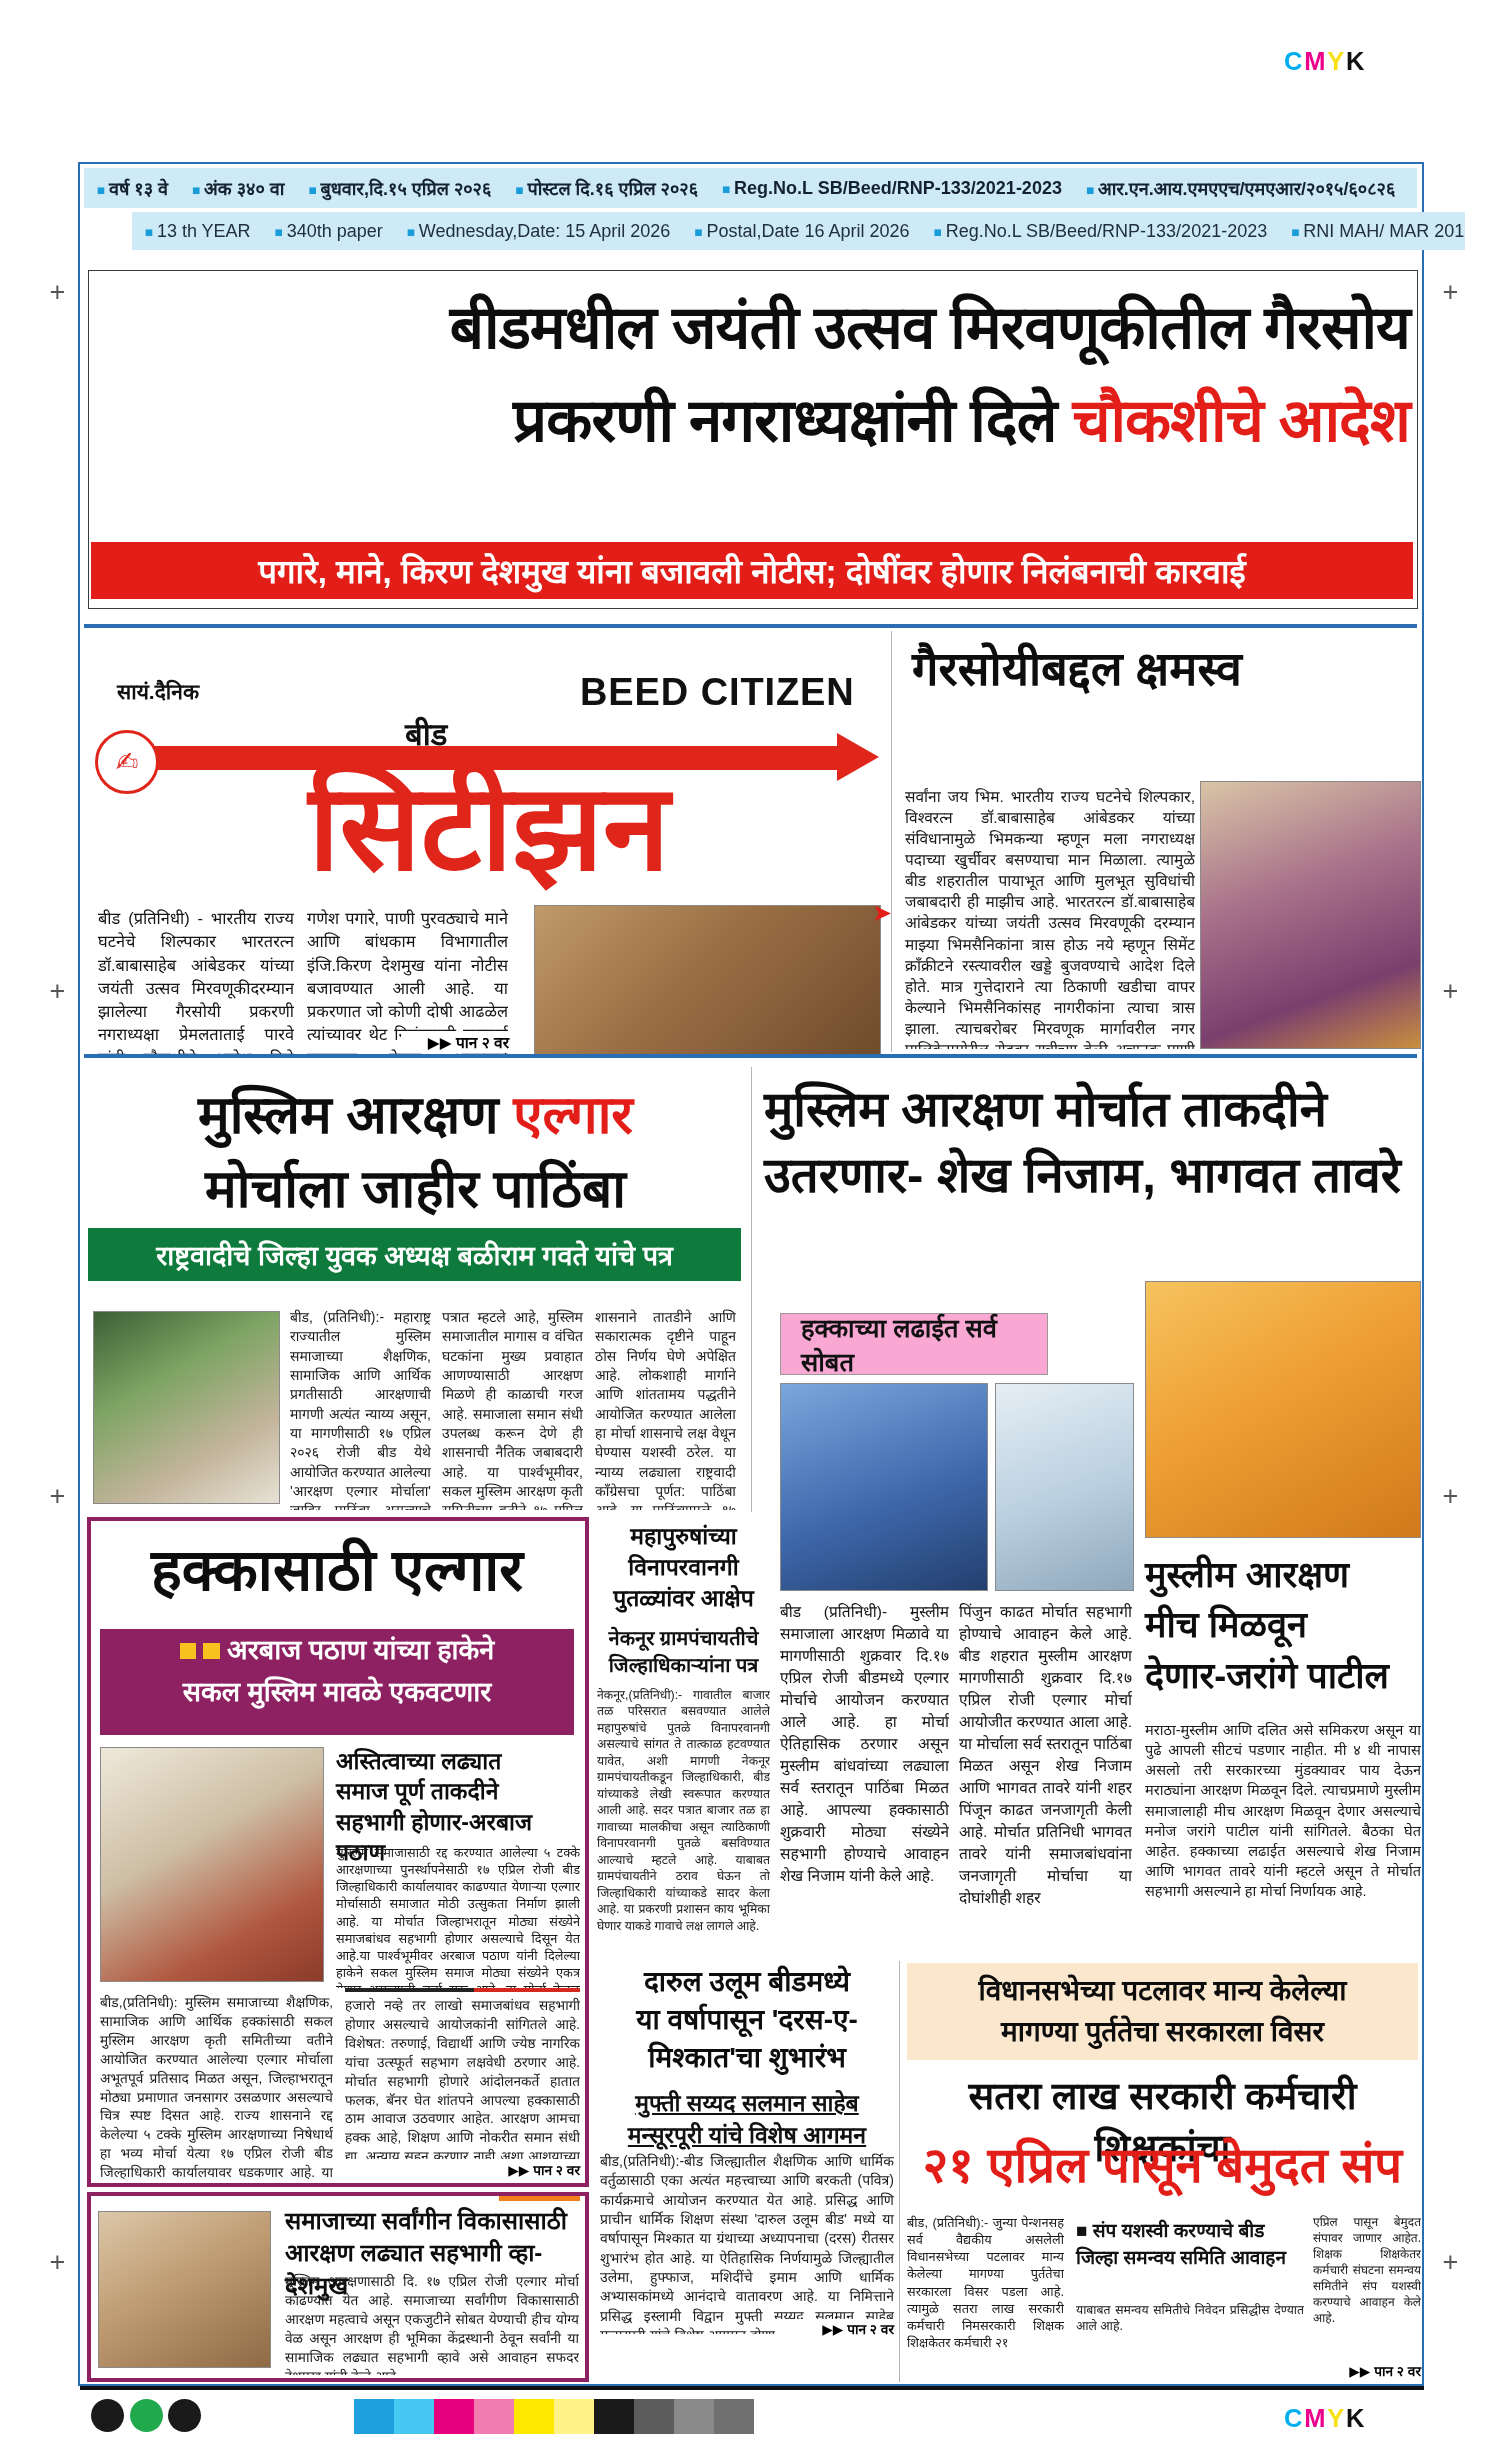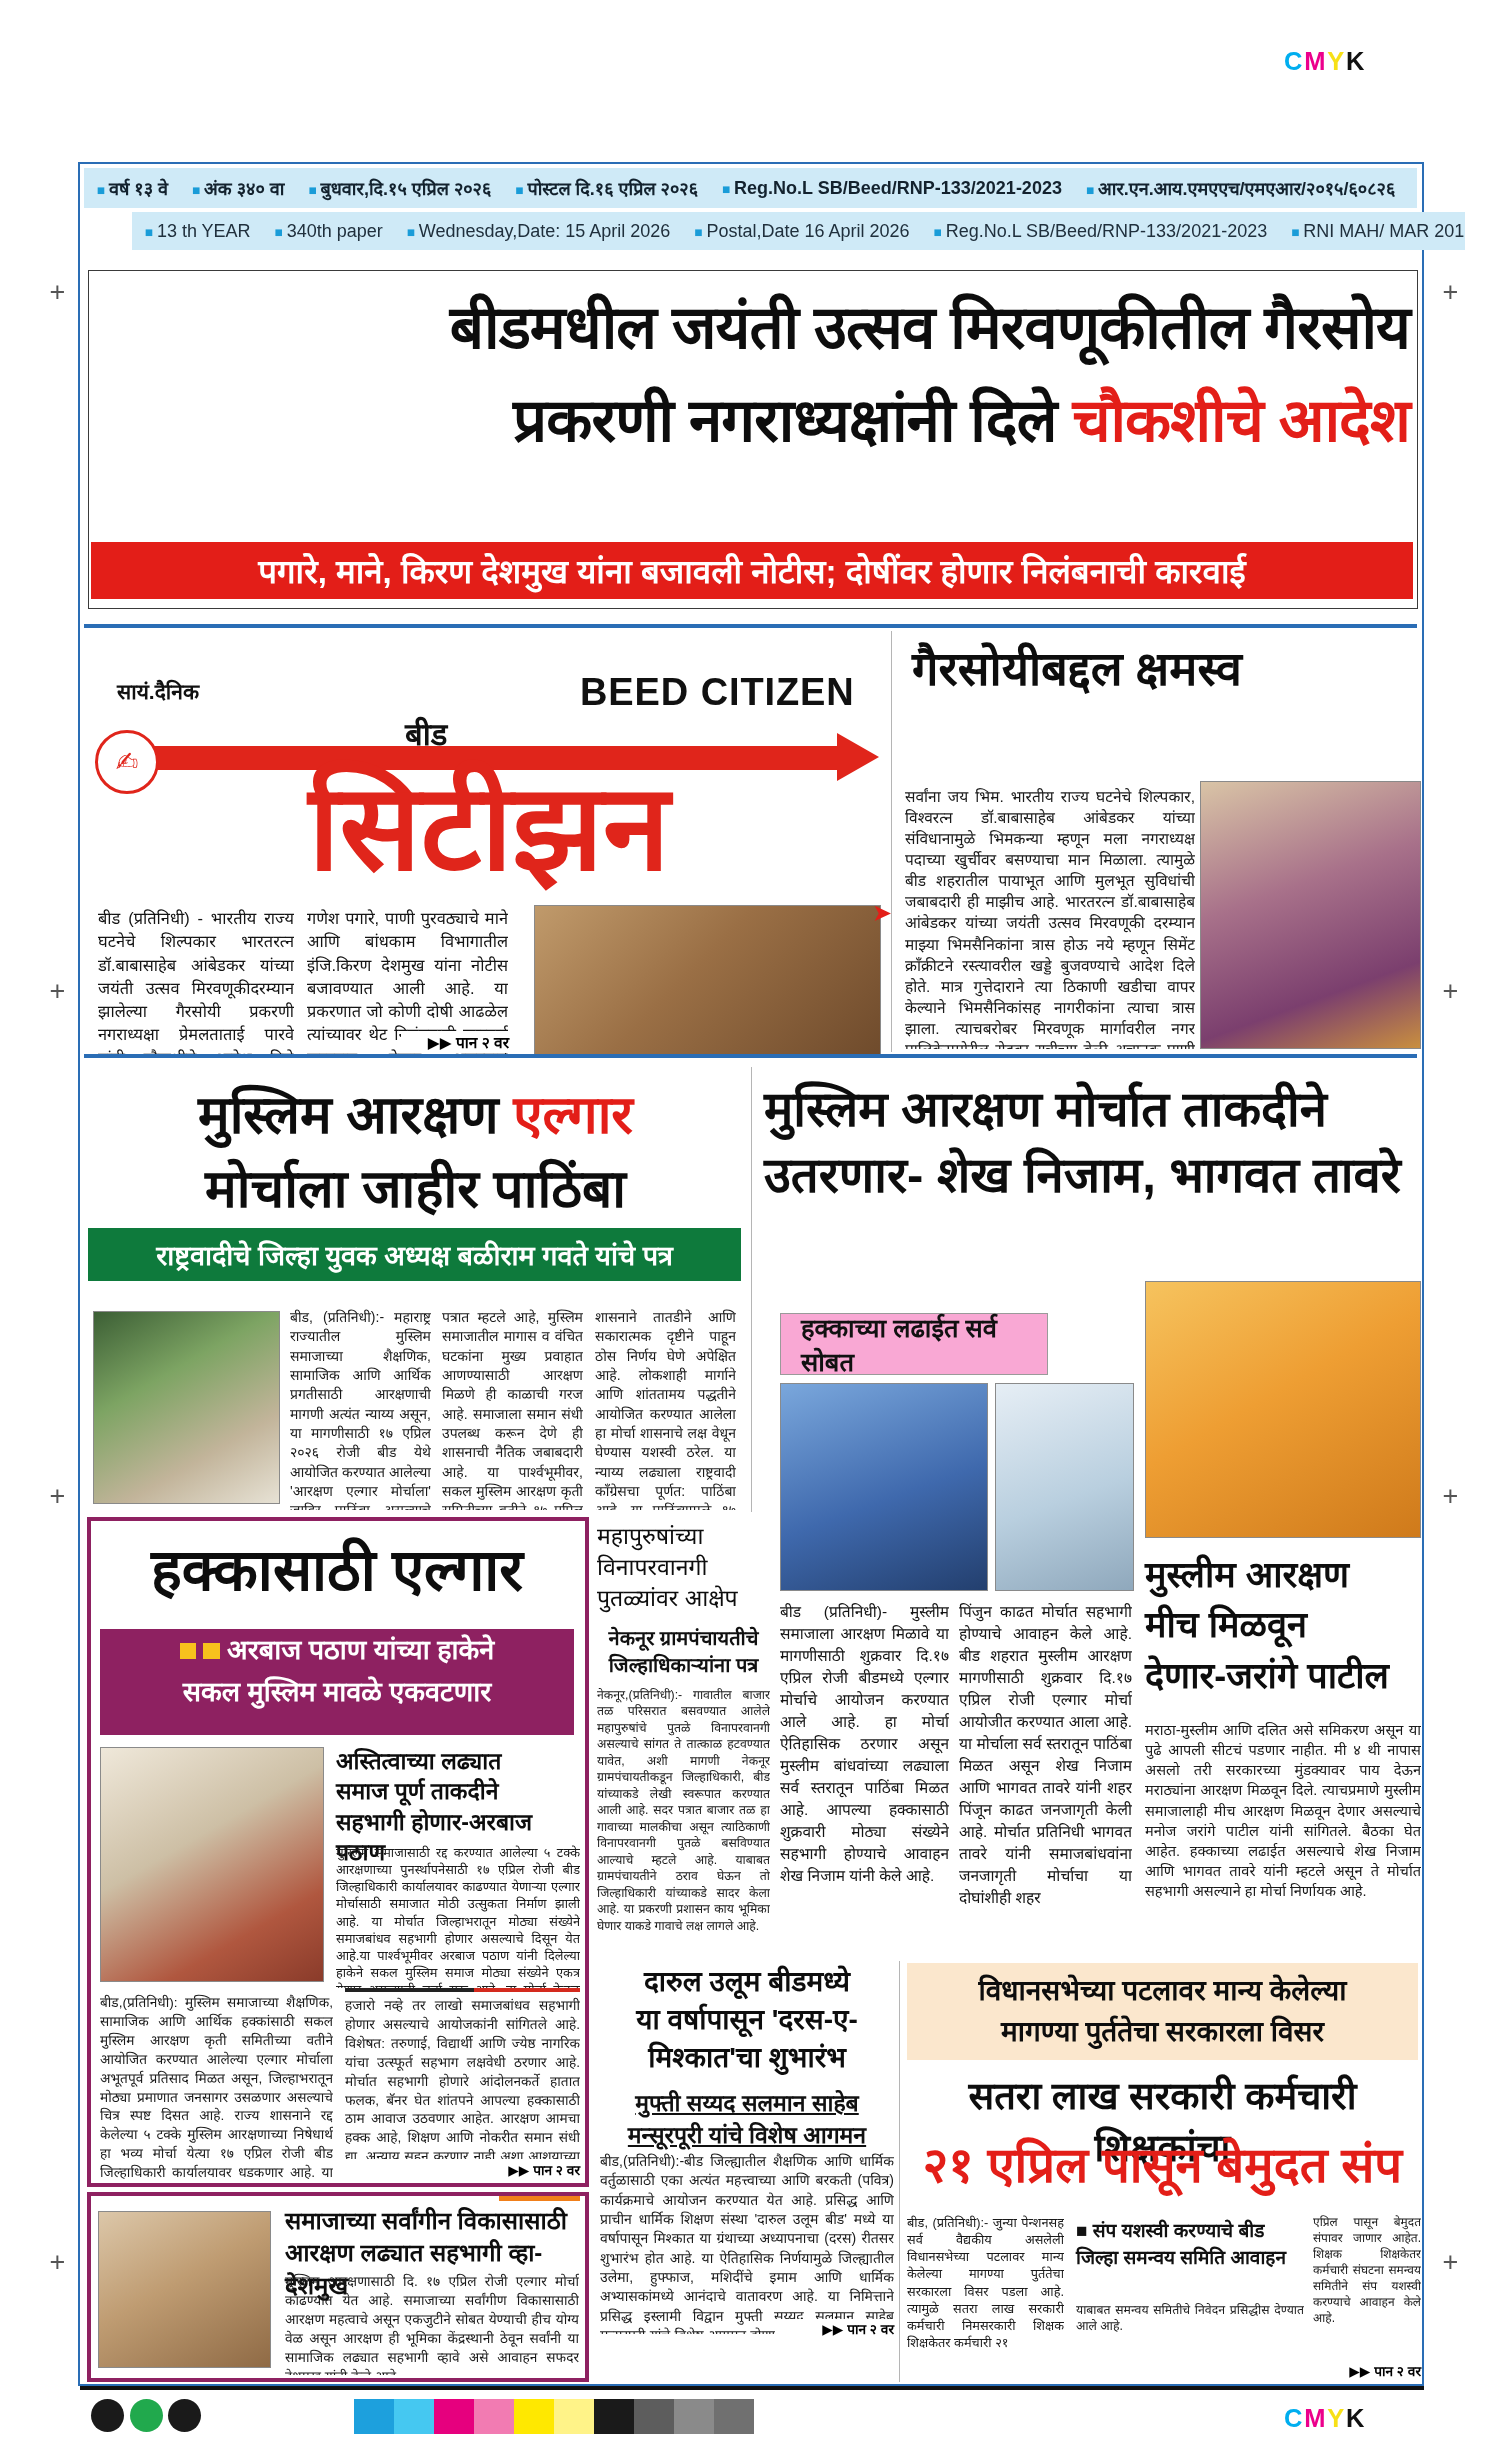--- a/index.html
+++ b/index.html
@@ -62,21 +62,21 @@
   
   .maroon-box{border:4.6px solid #8e2161;box-sizing:border-box;}
   .hk-h{left:100px;top:1528px;width:474px;text-align:center;font-size:58px;font-weight:900;color:#0d0d0d;}
   .hk-strip{left:100px;top:1629px;width:474px;height:106px;background:#8e2161;color:#fff;
     text-align:center;font-size:27px;font-weight:bold;line-height:1.55;padding-top:1px;box-sizing:border-box;}
   .sq-y{display:inline-block;width:16.4px;height:16.4px;background:#f7c21d;margin-right:7.3px;}
   .arb-h{font-size:23px;line-height:1.32;font-weight:900;color:#0d0d0d;}
   .rule-red{height:3.6px;background:linear-gradient(to right,#222 55%,#d42a1e 55%);}
   .rule-orange{height:4.6px;background:linear-gradient(to right,#fff 55%,#f07f1a 55%);}
   
-  .mid-h{font-size:23px;line-height:1.35;font-weight:400;color:#0d0d0d;}
+  .mid-h{font-size:23px;line-height:1.35;font-weight:700;text-align:center;color:#0d0d0d;}
   .mid-sub{font-size:20px;line-height:1.35;font-weight:bold;text-align:center;color:#111;}
   
   .dar-h{font-size:28px;line-height:1.35;font-weight:900;text-align:center;color:#0d0d0d;}
   .dar-sub{font-size:23px;line-height:1.4;font-weight:bold;text-align:center;color:#111;}
   
   .peach{left:907px;top:1963px;width:511px;height:97px;background:#fbe7cd;display:flex;align-items:center;
     justify-content:center;text-align:center;font-size:28px;font-weight:900;line-height:1.45;color:#0d0d0d;}
   .vs-black{left:907px;top:2068px;width:511px;text-align:center;font-size:38px;font-weight:900;color:#0d0d0d;}
   .vs-red{left:907px;top:2130px;width:511px;text-align:center;font-size:49px;font-weight:900;color:#e31e18;}
   .callout{font-size:19px;font-weight:900;line-height:1.4;color:#111;}

